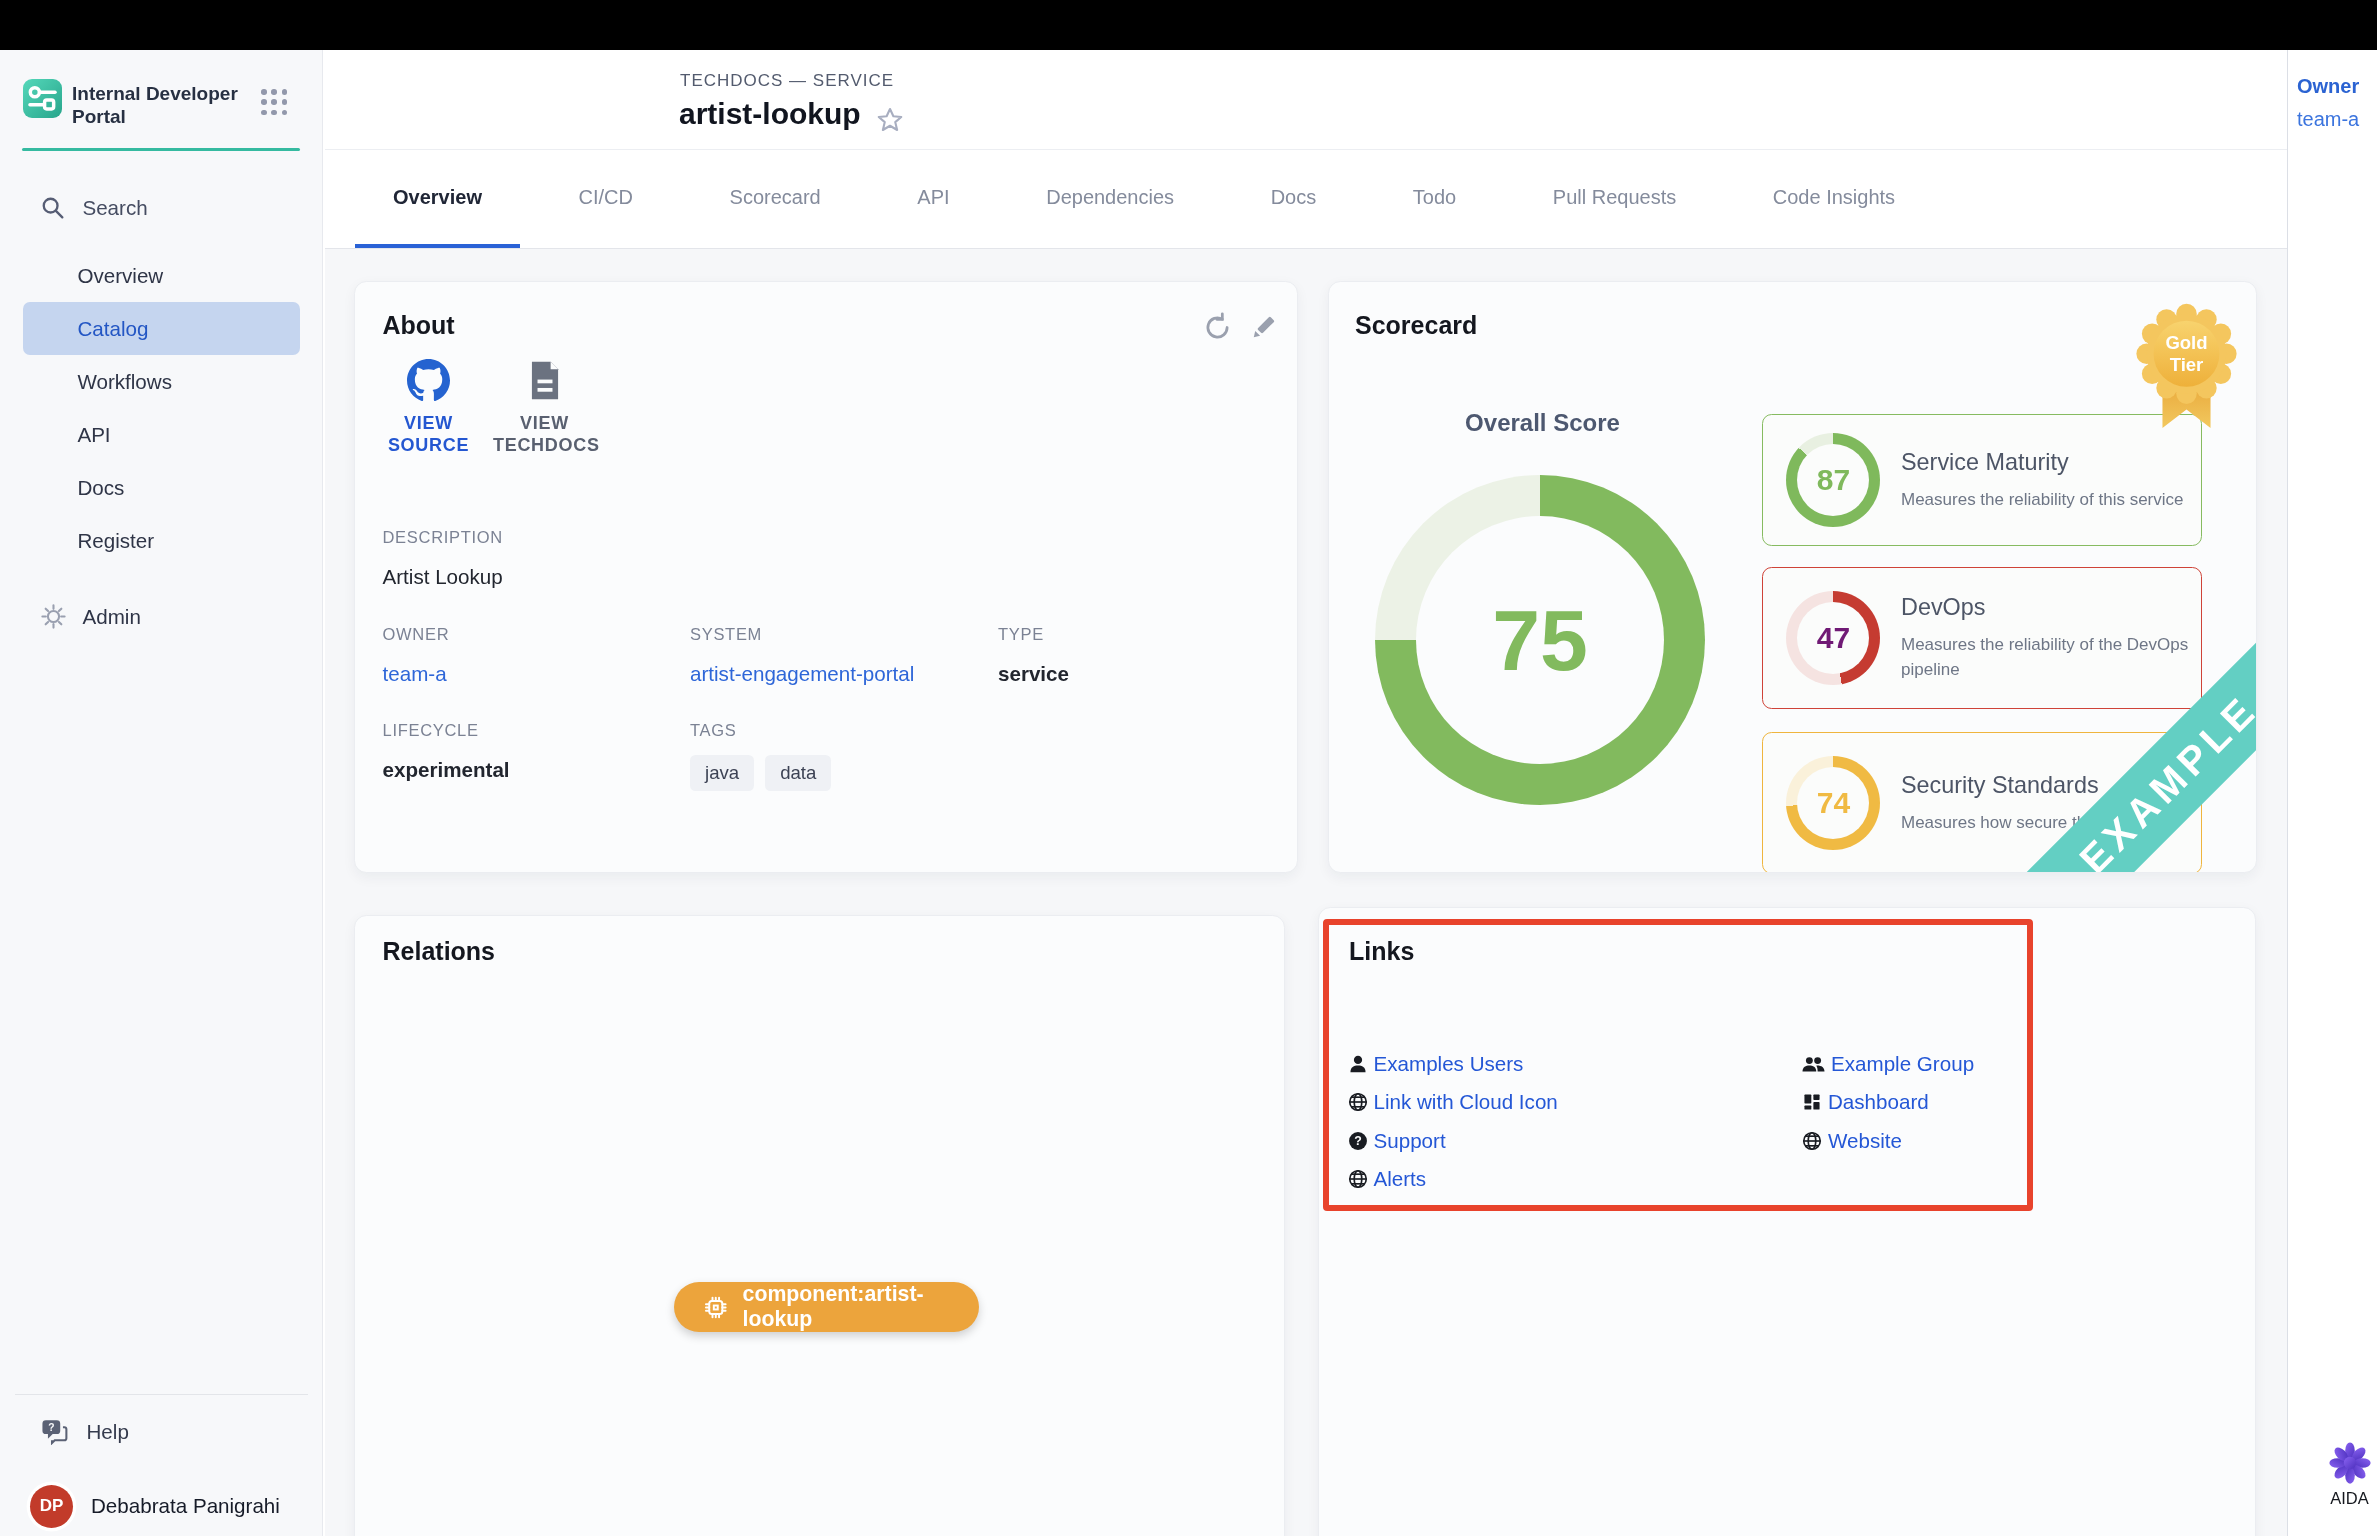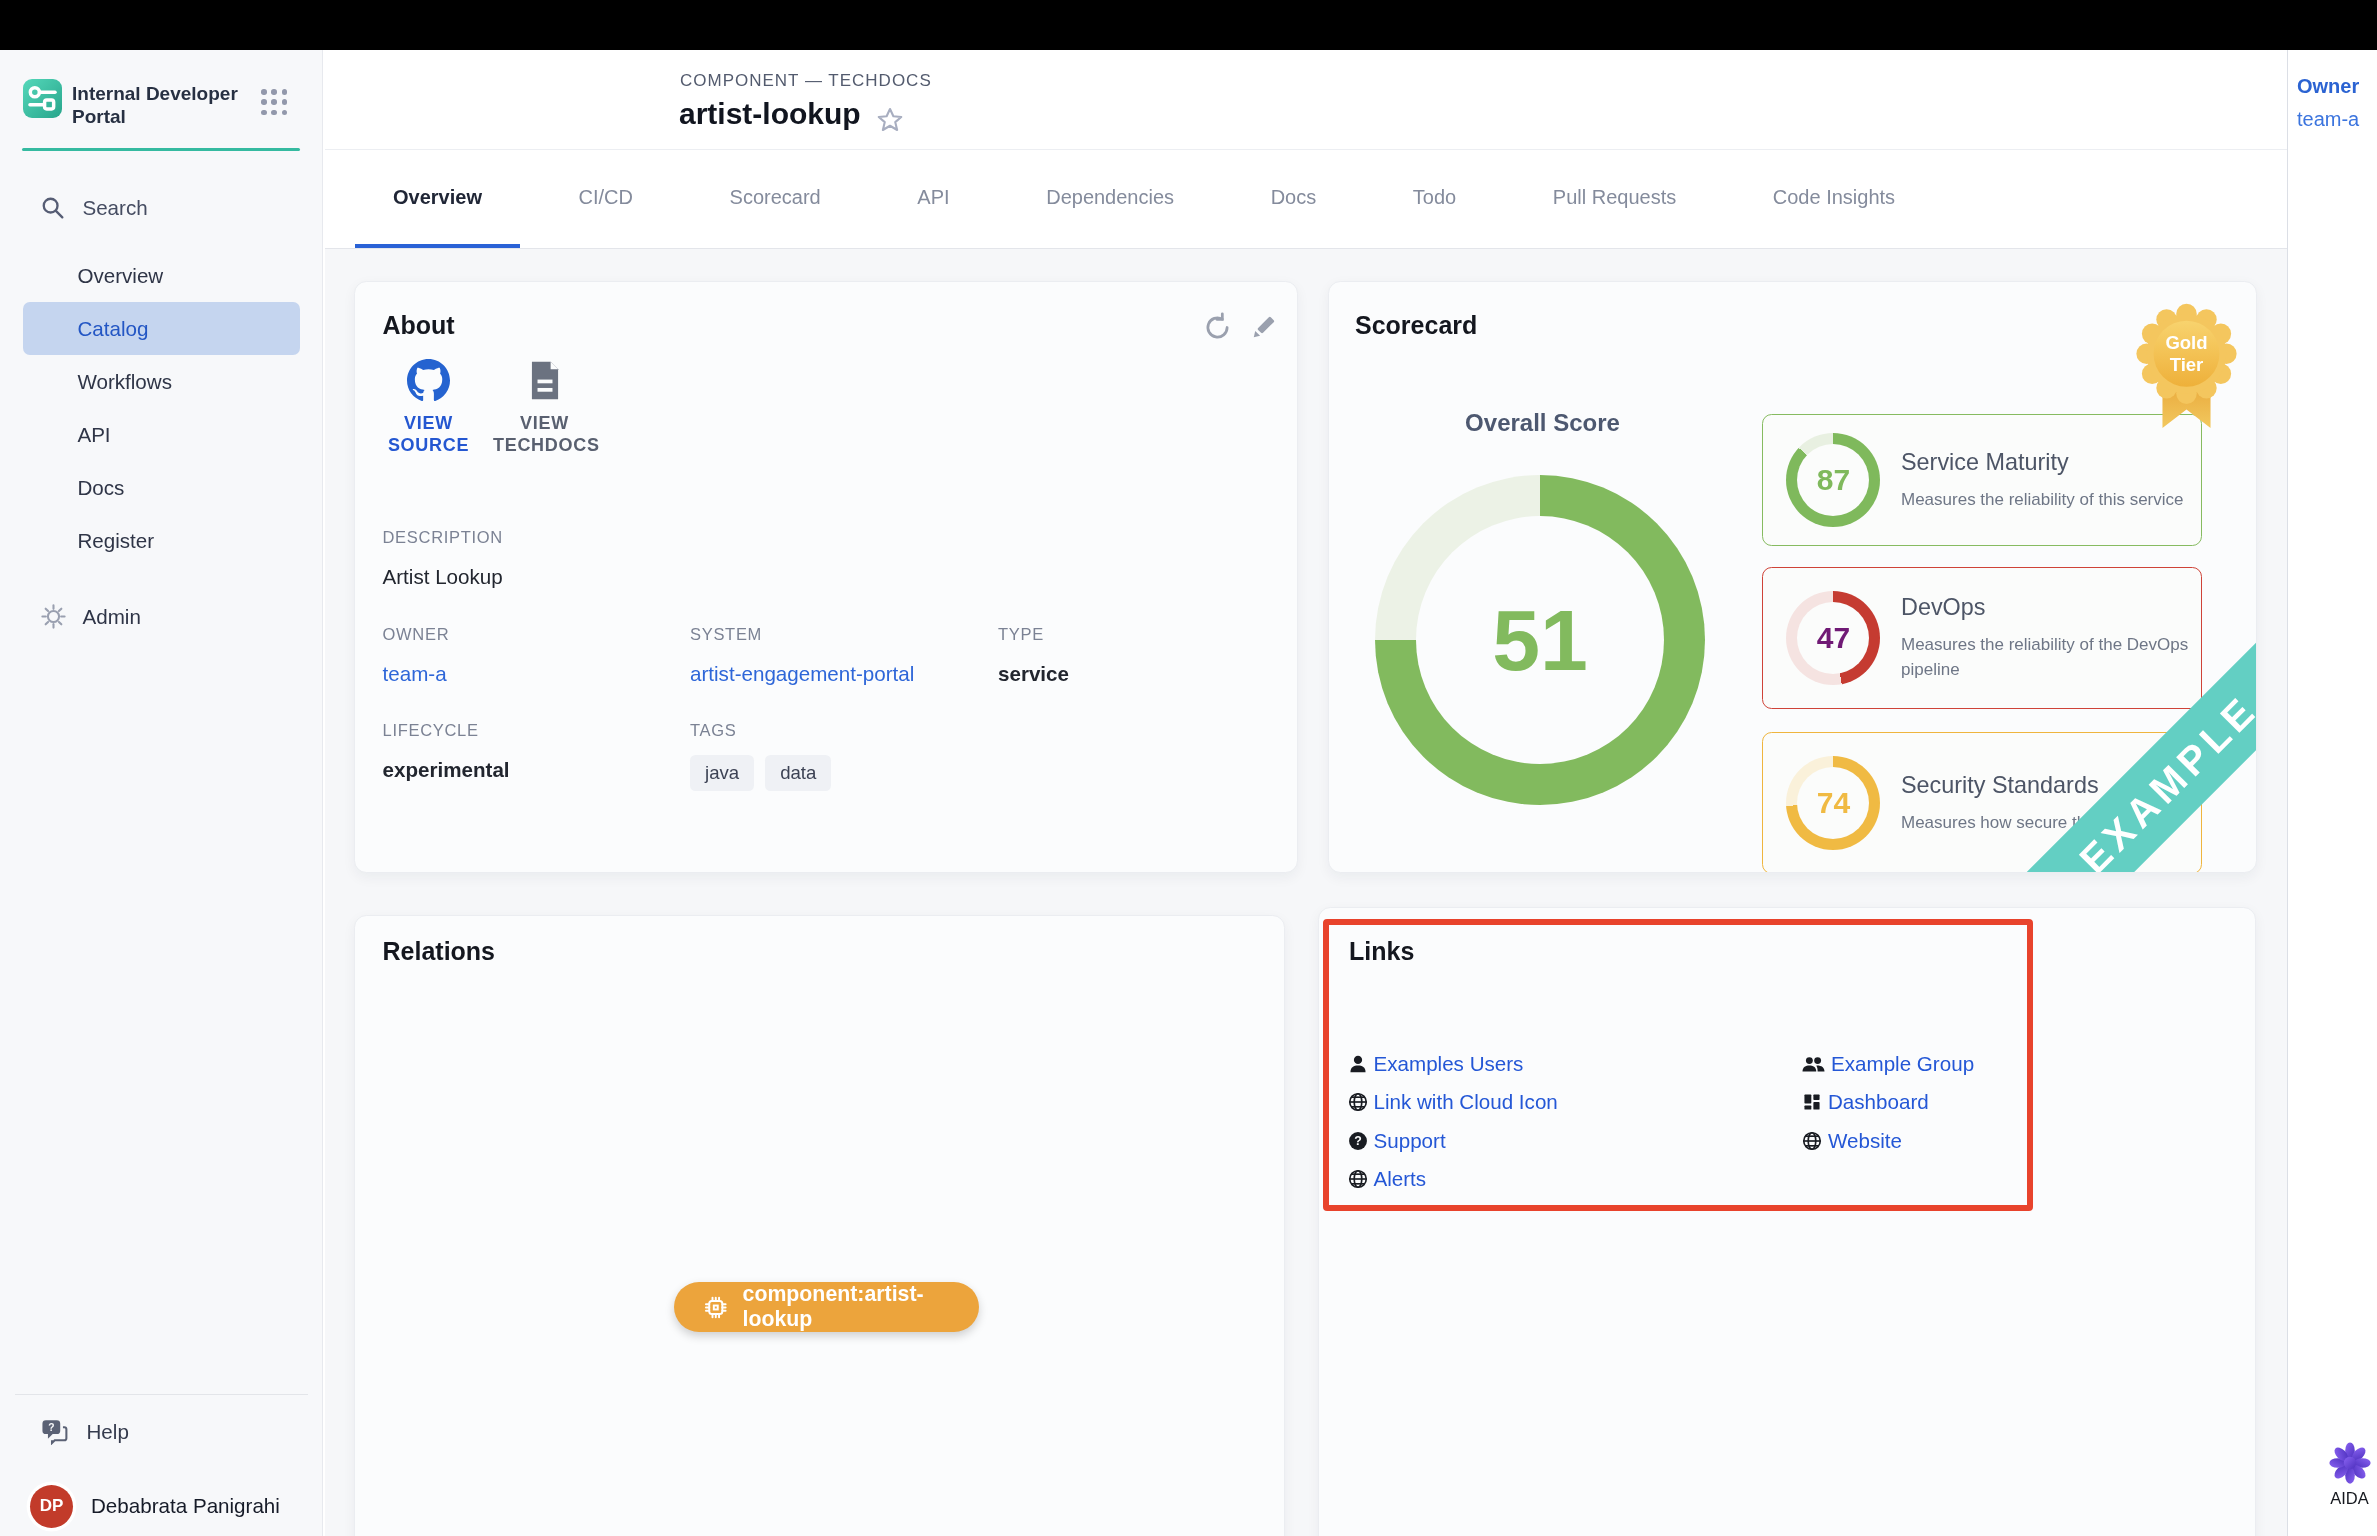--- a/index.html
+++ b/index.html
@@ -222,21 +222,21 @@
       <span>Help</span>
     </div>
 
     <div id="user-row" class="abs">
       <div id="avatar">DP</div>
       <span id="user-name">Debabrata Panigrahi</span>
     </div>
   </div>
 
   <div id="header" class="abs">
-    <div id="eyebrow" class="abs">COMPONENT — TECHDOCS</div>
+    <div id="eyebrow" class="abs">TECHDOCS — SERVICE</div>
     <div id="page-title" class="abs">artist-lookup</div>
     <div id="star-btn" class="abs">
       <svg width="30" height="30" viewBox="0 0 24 24">
         <path d="M12 3.2 L14.7 9 L21 9.6 L16.2 13.7 L17.7 20 L12 16.6 L6.3 20 L7.8 13.7 L3 9.6 L9.3 9 Z" fill="none" stroke="#a8aec0" stroke-width="1.7" stroke-linejoin="round"></path>
       </svg>
     </div>
     <div id="owner-block" class="meta-block abs">
       <div class="meta-label">Owner</div>
       <div class="meta-value">team-a</div>
     </div>
@@ -358,21 +358,21 @@
         </g>
         <circle cx="75" cy="75" r="48" fill="url(#goldGrad)"></circle>
         <text x="75" y="68" text-anchor="middle" font-size="27" font-weight="bold" fill="#ffffff">Gold</text>
         <text x="75" y="100" text-anchor="middle" font-size="27" font-weight="bold" fill="#ffffff">Tier</text>
       </svg>
     </div>
 
     <div id="overall-label" class="abs">Overall Score</div>
     <div id="donut" class="abs" style="background: conic-gradient(rgb(130, 186, 94) 0deg, rgb(130, 186, 94) 270deg, rgb(236, 242, 230) 270deg, rgb(236, 242, 230) 360deg);">
       <div id="donut-hole">
-          <span style="color: rgb(130, 186, 94);">51</span>
+          <span style="color: rgb(130, 186, 94);">75</span>
         </div>
     </div>
 
     <div id="score-items">
   <div class="score-box" style="top:132px;height:132px;border:1.4px solid #86bb60;">
     <div class="ring" style="background:conic-gradient(#7fb95c 0deg 313.2deg, #e8f0e1 313.2deg 360deg);">
       <div class="ring-hole">
               <span style="color:#7fb95c">87</span>
             </div>
     </div>

